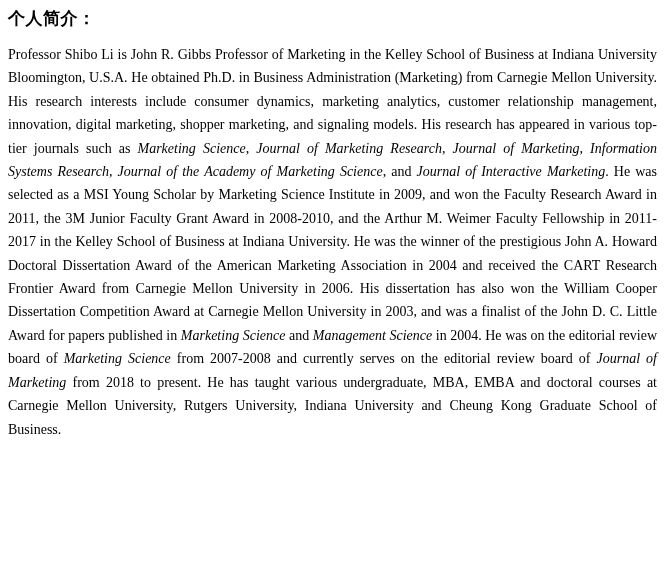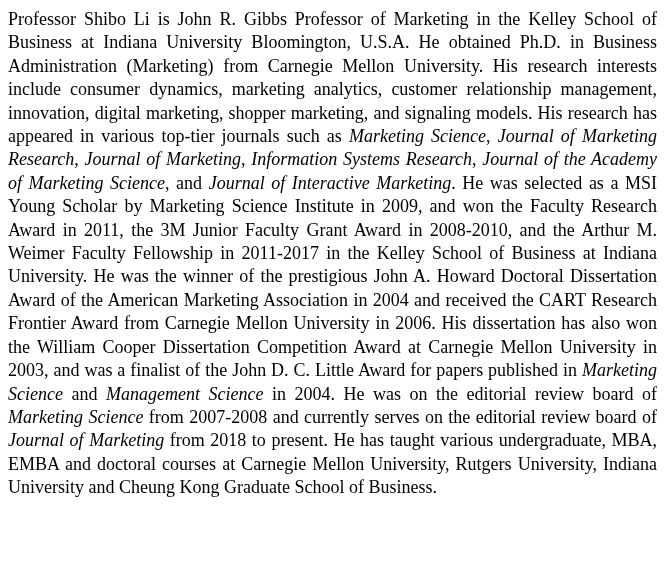--- a/index.html
+++ b/index.html
@@ -24,29 +24,30 @@
     font-family: "Liberation Sans", "DejaVu Sans", sans-serif;
     font-weight: 700;
     font-size: 17px;
     line-height: 21px;
     color: #000000;
     margin: 0 0 14px 0;
     letter-spacing: 0.5px;
   }
   .bio {
     font-family: "Liberation Serif", "DejaVu Serif", serif;
-    font-size: 18px;
+    font-size: 14px;
     line-height: 23.4px;
     text-align: justify;
     text-justify: inter-word;
     color: #000000;
     margin: 0;
   }
   .bio .italic {
     font-style: italic;
   }
 </style>
 </head>
 <body>
 
 <div class="page">
+  <h1 class="heading">个人简介：</h1>
   <p class="bio"><span>Professor Shibo Li is John R. Gibbs Professor of Marketing in the Kelley School of Business at Indiana University Bloomington, U.S.A. He obtained Ph.D. in Business Administration (Marketing) from Carnegie Mellon University. His research interests include consumer dynamics, marketing analytics, customer relationship management, innovation, digital marketing, shopper marketing, and signaling models. His research has appeared in various top-tier journals such as </span><span class="italic">Marketing Science</span><span>, </span><span class="italic">Journal of Marketing Research</span><span>, </span><span class="italic">Journal of Marketing</span><span>, </span><span class="italic">Information Systems Research</span><span>, </span><span class="italic">Journal of the Academy of Marketing Science</span><span>, and </span><span class="italic">Journal of Interactive Marketing</span><span>. He was selected as a MSI Young Scholar by Marketing Science Institute in 2009, and won the Faculty Research Award in 2011, the 3M Junior Faculty Grant Award in 2008-2010, and the Arthur M. Weimer Faculty Fellowship in 2011-2017 in the Kelley School of Business at Indiana University. He was the winner of the prestigious John A. Howard Doctoral Dissertation Award of the American Marketing Association in 2004 and received the CART Research Frontier Award from Carnegie Mellon University in 2006. His dissertation has also won the William Cooper Dissertation Competition Award at Carnegie Mellon University in 2003, and was a finalist of the John D. C. Little Award for papers published in </span><span class="italic">Marketing Science</span><span> and </span><span class="italic">Management Science</span><span> in 2004. He was on the editorial review board of </span><span class="italic">Marketing Science</span><span> from 2007-2008 and currently serves on the editorial review board of </span><span class="italic">Journal of Marketing</span><span> from 2018 to present. He has taught various undergraduate, MBA, EMBA and doctoral courses at Carnegie Mellon University, Rutgers University, Indiana University and Cheung Kong Graduate School of Business.</span></p>
 </div>
 
 </body></html>

